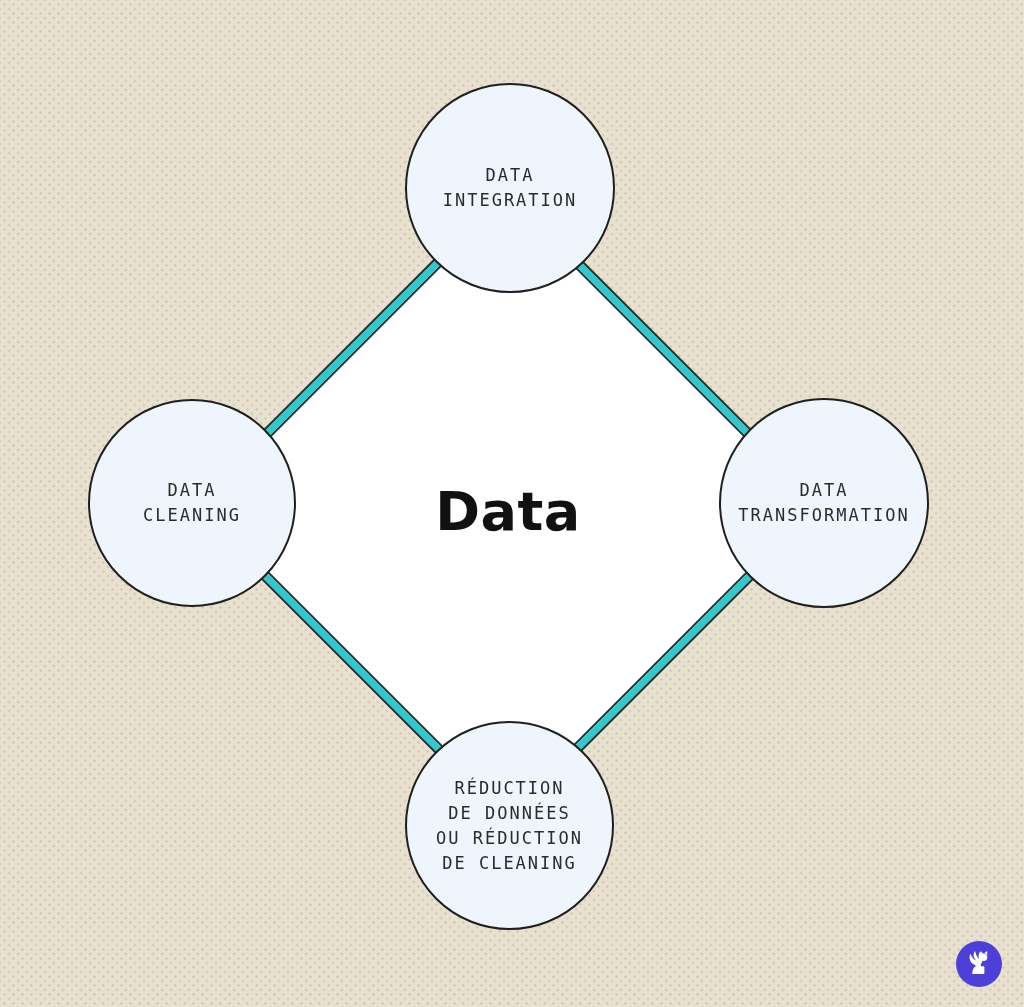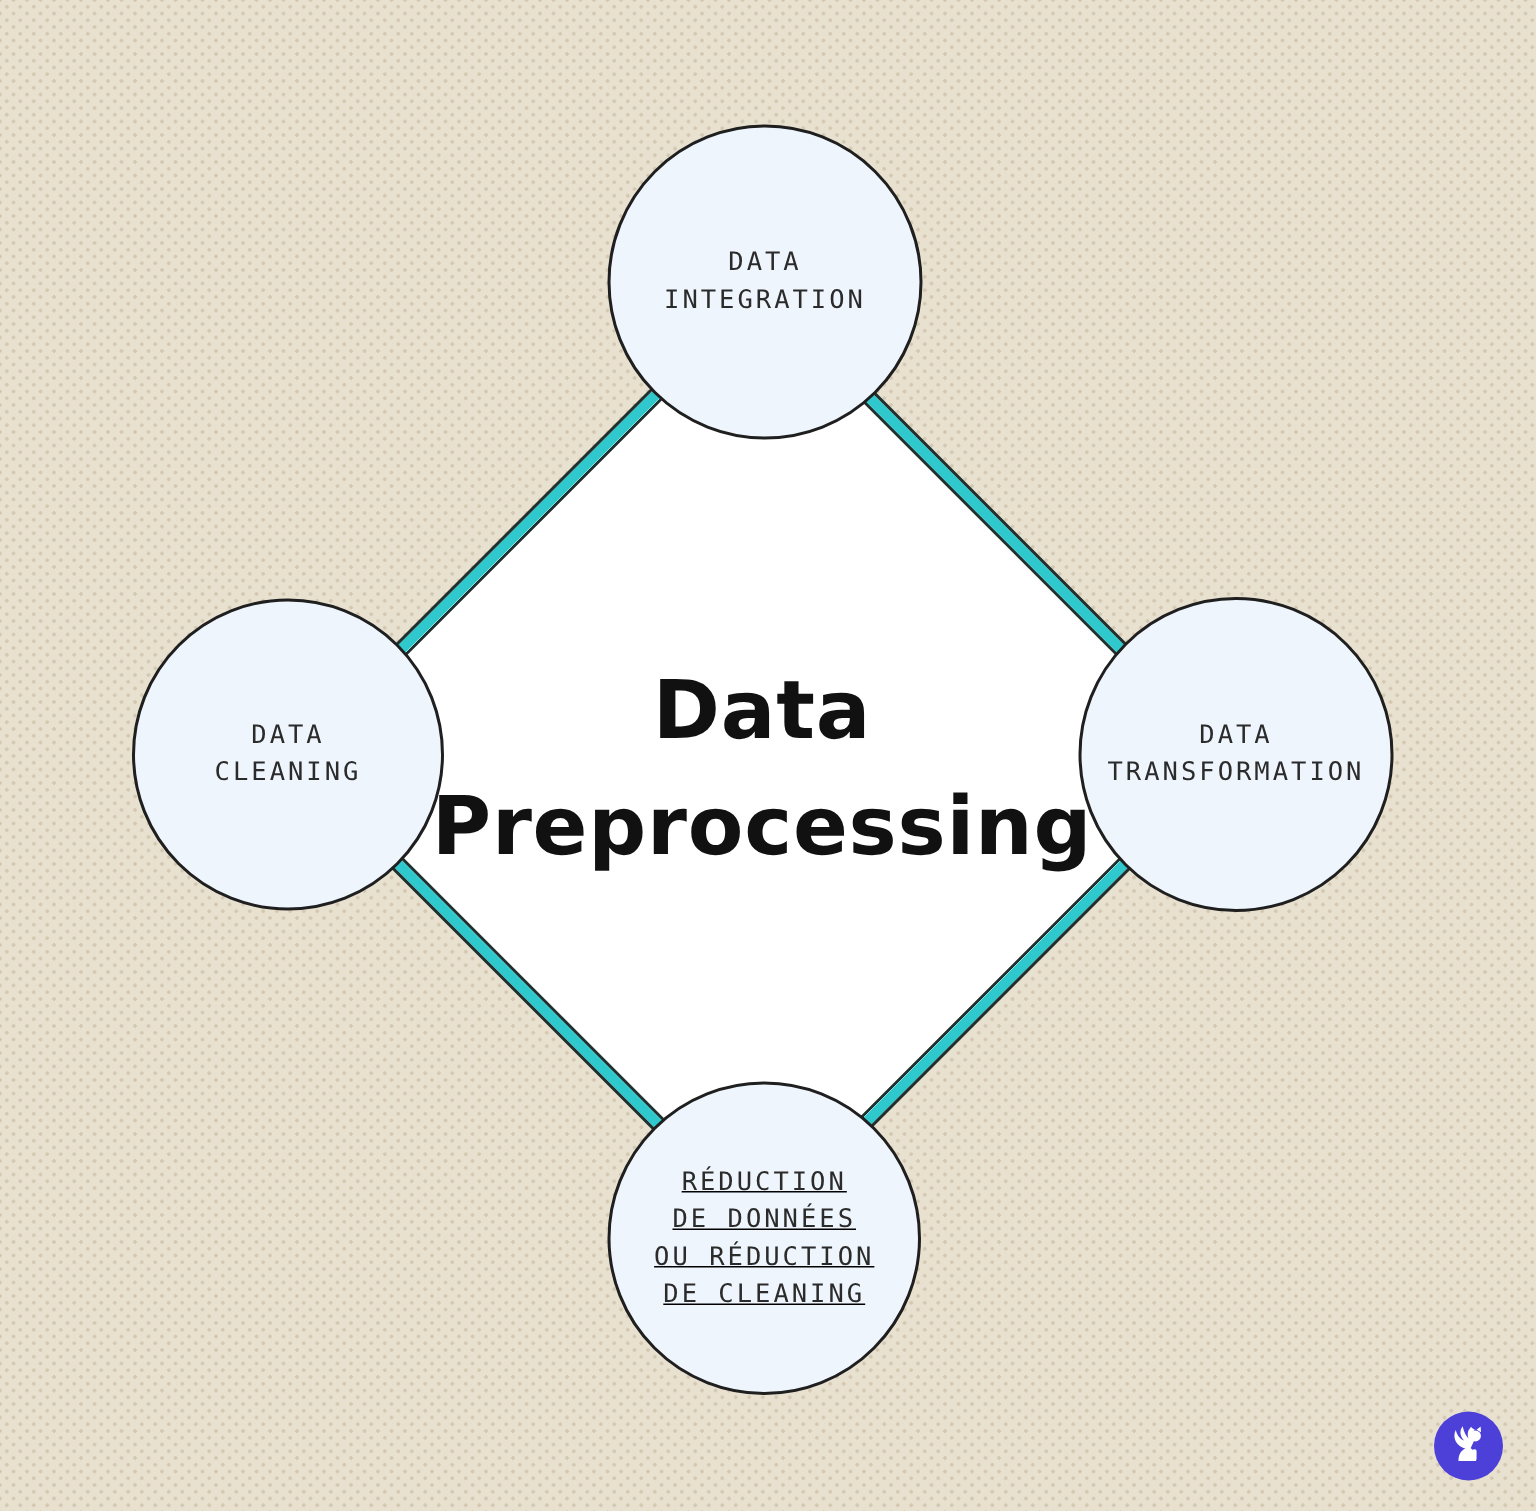--- a/index.html
+++ b/index.html
@@ -69,21 +69,21 @@
     flex-direction: column;
     align-items: center;
     justify-content: center;
     z-index: 2;
     text-align: center;
   }
 
   .node-top    { left: 405px; top:  83px; width: 210px; height: 210px; }
   .node-left   { left:  88px; top: 399px; width: 208px; height: 208px; }
   .node-right  { left: 719px; top: 398px; width: 210px; height: 210px; }
-  .node-bottom { left: 405px; top: 721px; width: 209px; height: 209px; text-decoration: underline; }
+  .node-bottom { left: 405px; top: 721px; width: 209px; height: 209px; }
 
   .node-label-line {
     font-family: "DejaVu Sans Mono", "Liberation Mono", monospace;
     font-size: 17px;
     line-height: 25px;
     letter-spacing: 2px;
     color: #2b2b2b;
     white-space: nowrap;
   }
 
@@ -103,21 +103,20 @@
 
   .logo-badge svg { width: 34px; height: 34px; display: block; }
 </style>
 </head>
 <body>
 
 <div class="diamond"></div>
 
 <div class="title-box">
   <div class="title-line">Data</div>
-  <div class="title-line">Preprocessing</div>
 </div>
 
 <div class="node node-top">
   <div class="node-label-line">DATA</div>
   <div class="node-label-line">INTEGRATION</div>
 </div>
 
 <div class="node node-right">
   <div class="node-label-line">DATA</div>
   <div class="node-label-line">TRANSFORMATION</div>

